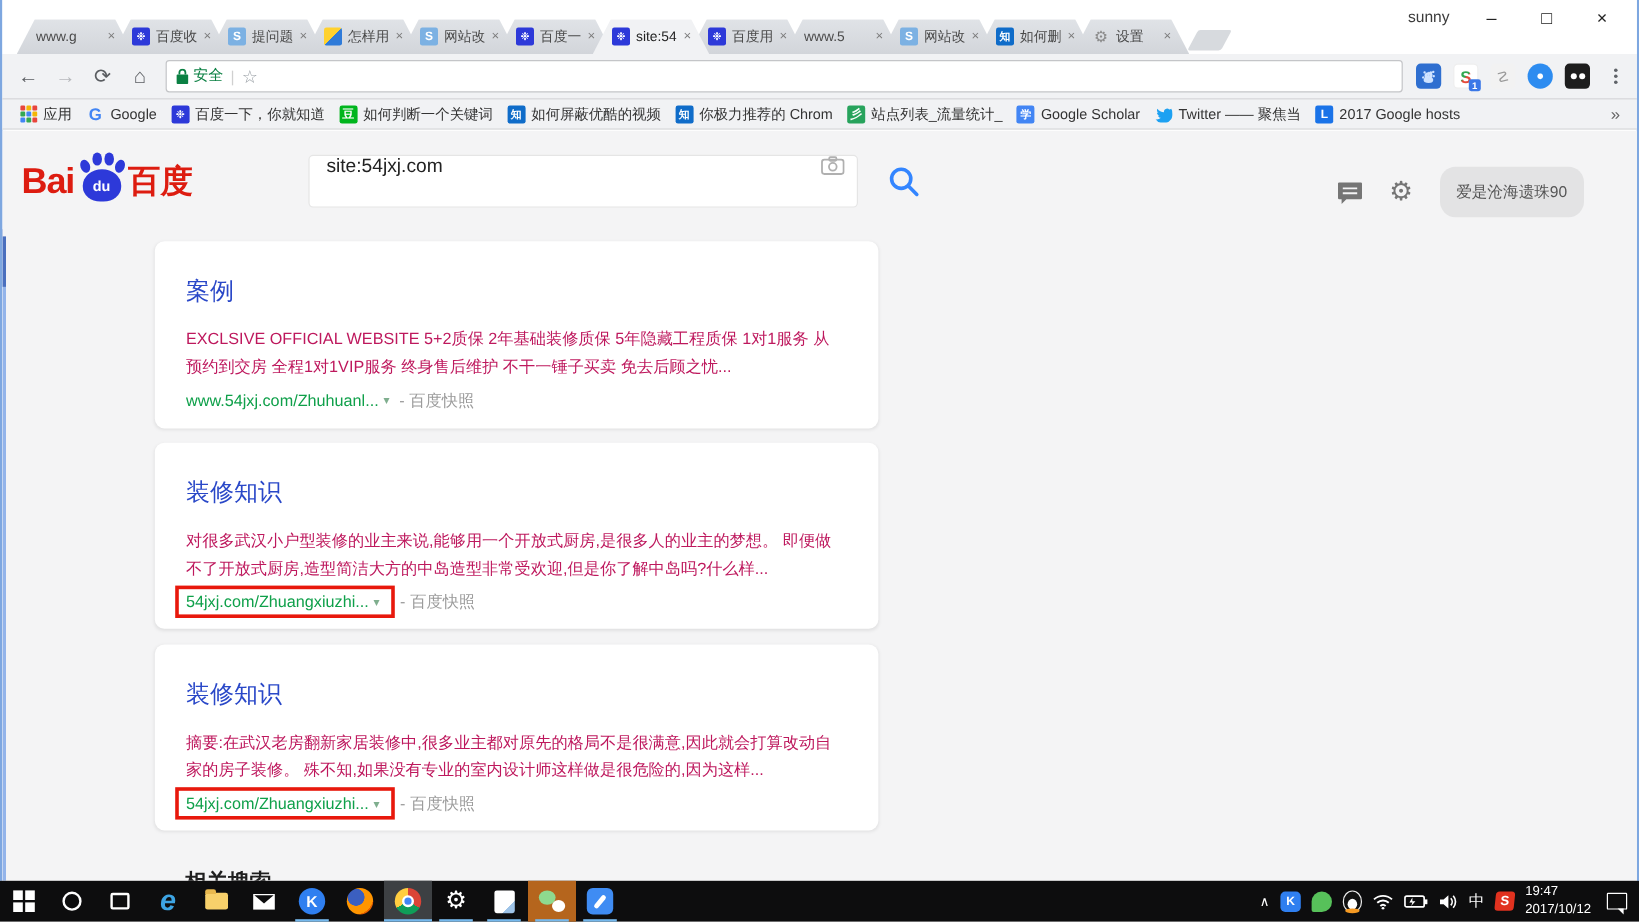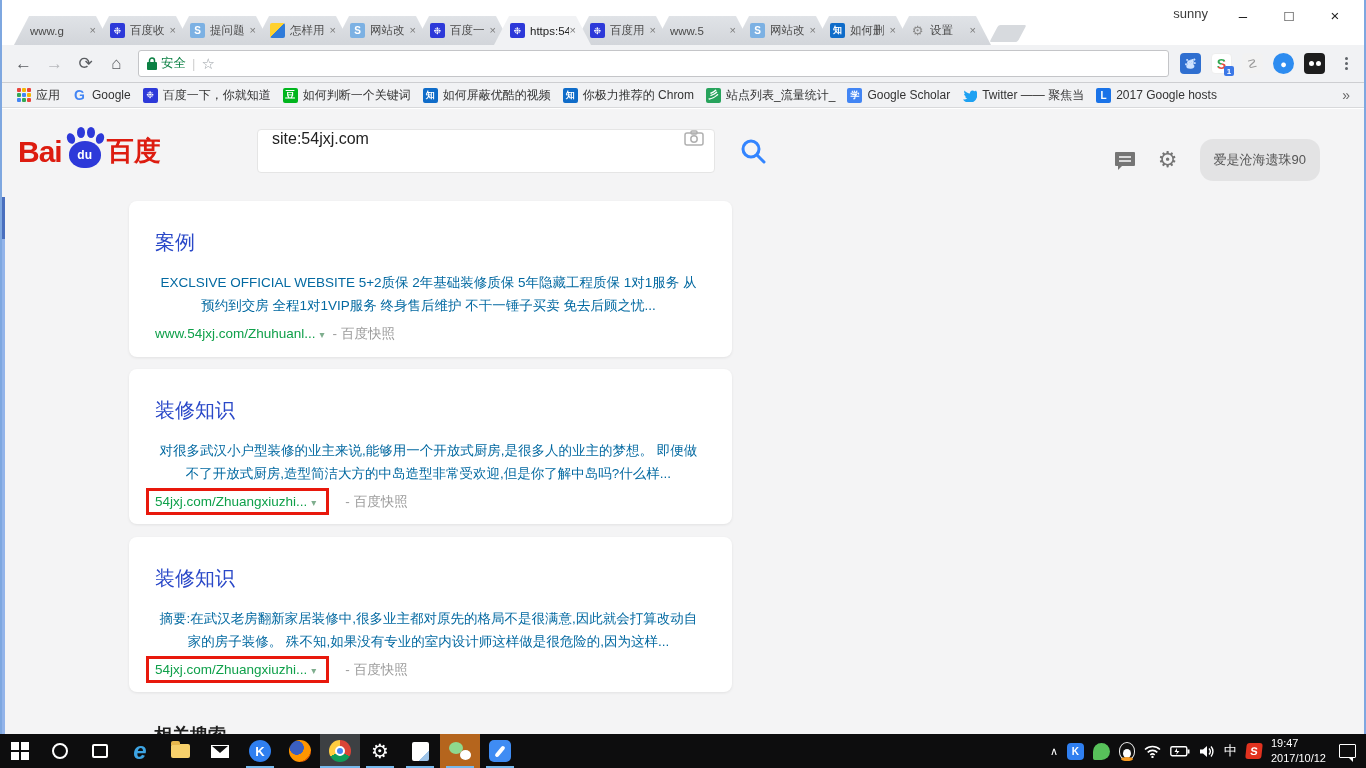--- a/index.html
+++ b/index.html
@@ -83,27 +83,27 @@
   .hdr-right{position:absolute;right:44px;top:30px;display:flex;align-items:center;gap:22px;}
   .hdr-icon{color:#757575;}
   .gear-glyph{font-size:22px;color:#757575;line-height:1;}
   .user-pill{background:#e3e3e4;border-radius:13px;height:42px;display:flex;align-items:center;padding:0 14px;font-size:13px;color:#555;}
   
   .card{position:absolute;left:127px;width:603px;background:#fff;border-radius:8px;box-shadow:0 1px 3px rgba(0,0,0,.08);padding:28px 30px 22px 26px;}
   .card.c1{top:92px;height:156px;}
   .card.c2{top:260px;height:155px;}
   .card.c3{top:428px;height:155px;}
   .r-title{font-size:20px;color:#2a48c8;margin:0 0 16px 0;font-weight:normal;}
-  .r-snippet{font-size:13.5px;line-height:1.7;color:#0369a1;margin:0 0 7px 0;text-align:center;}
+  .r-snippet{font-size:13.5px;line-height:1.7;color:#be185d;margin:0 0 7px 0;}
   .r-meta{display:flex;align-items:center;font-size:13.5px;}
   .r-url{color:#0fa04a;}
   .r-arrow{color:#7fae8e;font-size:10px;margin:2px 4px 0 4px;}
   .r-dash{color:#9b9b9b;margin:0 4px;}
   .r-cached{color:#9b9b9b;}
-  .redbox{display:inline-flex;align-items:center;border:3px solid #e8180c;padding:3px 6px;margin:-6px 12px -6px -9px;}
+  .redbox{display:inline-flex;align-items:center;border:3px solid #e8180c;padding:3px 6px;margin:-6px 0 -6px -9px;}
   .related{position:absolute;left:152px;top:614px;font-size:18px;font-weight:bold;color:#1f1f1f;}
   
   .taskbar{position:absolute;left:0;right:0;bottom:0;height:34px;background:#0d0d0e;display:flex;align-items:stretch;z-index:50;}
   .tb-left{display:flex;align-items:stretch;}
   .tb-tile{width:40px;display:flex;align-items:center;justify-content:center;position:relative;}
   .tb-tile.running::after{content:"";position:absolute;left:6px;right:6px;bottom:0;height:2px;background:#76b9ed;}
   .tb-tile.activeapp{background:#3d4043;}
   .tb-tile.activeapp::after{left:0;right:0;}
   .tb-tile.wechat-tile{background:#b5651d;}
   .start-grid{display:grid;grid-template-columns:8px 8px;grid-gap:2px;}
@@ -180,21 +180,21 @@
         <span class="tlabel">网站改</span>
         <span class="close">×</span>
       </div>
       <div class="tab">
         <span class="ticon baidu">❉</span>
         <span class="tlabel">百度一</span>
         <span class="close">×</span>
       </div>
       <div class="tab active">
         <span class="ticon baidu">❉</span>
-        <span class="tlabel">https:54</span>
+        <span class="tlabel">site:54</span>
         <span class="close">×</span>
       </div>
       <div class="tab">
         <span class="ticon baidu">❉</span>
         <span class="tlabel">百度用</span>
         <span class="close">×</span>
       </div>
       <div class="tab">
 
         <span class="tlabel">www.5</span>

